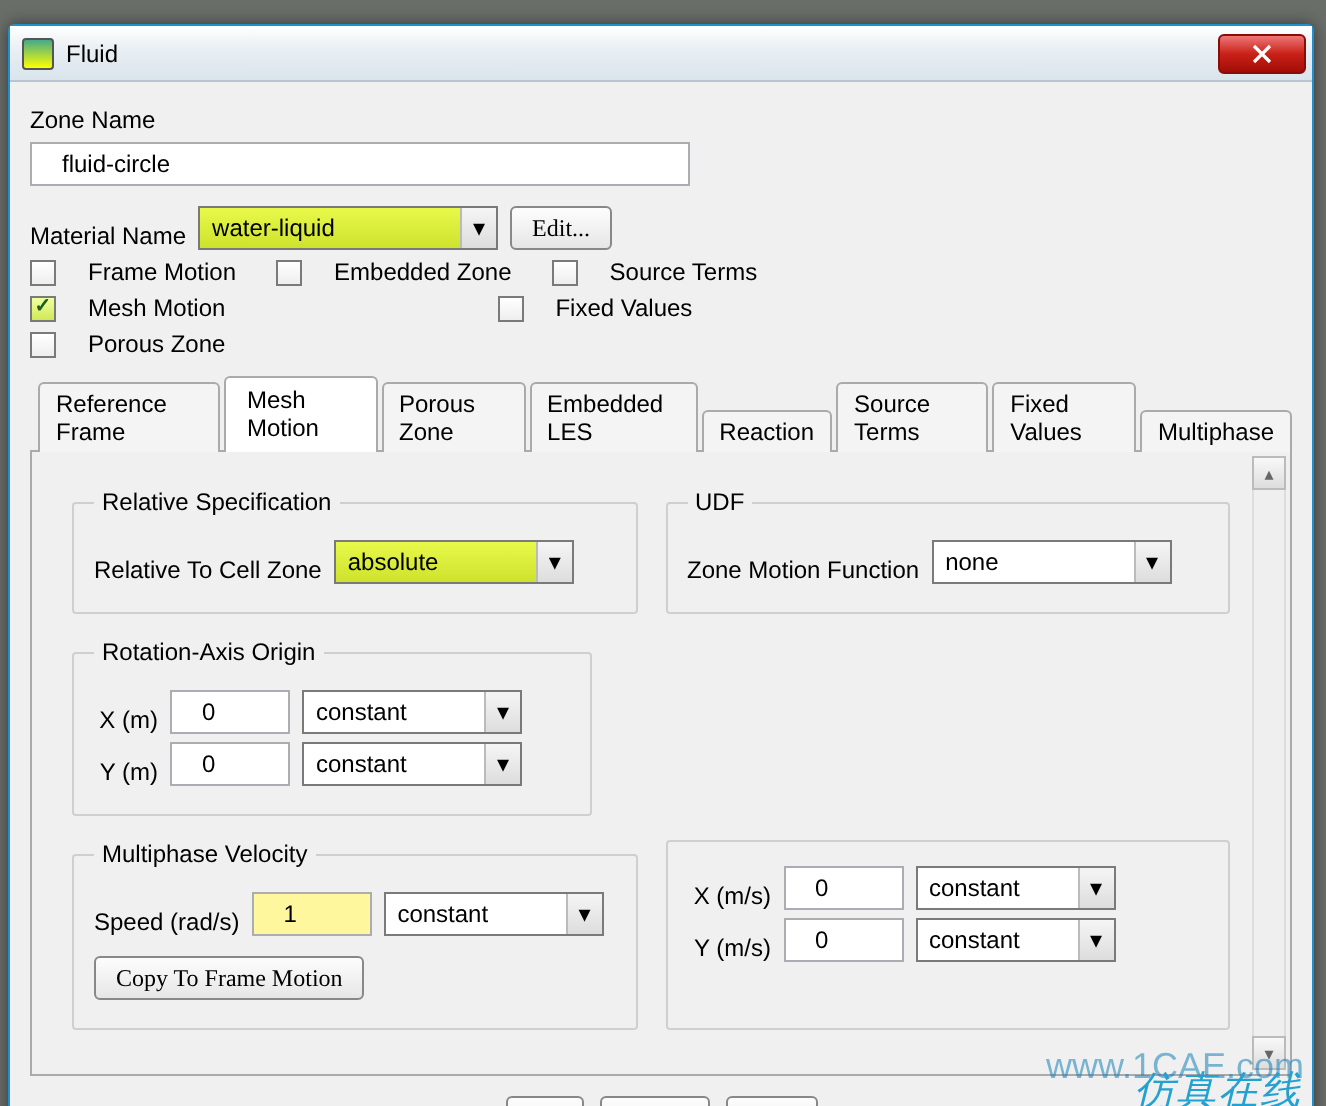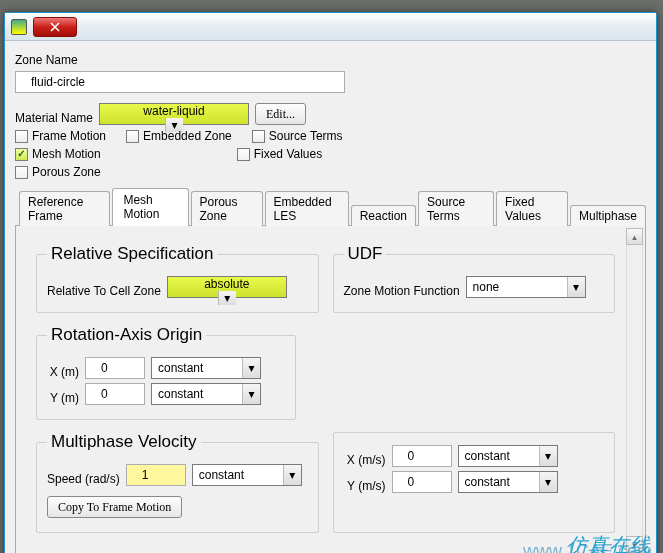--- a/index.html
+++ b/index.html
@@ -23,36 +23,36 @@
   .closebtn svg { width:10px; height:10px; }
   .body { padding:8px 10px 12px 10px; }
   .row { display:flex; align-items:flex-end; margin:4px 0; gap:6px; flex-wrap:wrap; }
   .label { color:#000; }
   input[type=text] { border:1px solid #abadb3; background:#fff; padding:2px 15px; font-family:inherit; font-size:12px; height:22px; }
   .dd { display:inline-flex; }
   .dd.lightyellow input, .dd.lightyellow .fake { background:#fff79e; }
   .fake-dd { display:flex; align-items:center; border:1px solid #7a7a7a; height:22px; background:#fff; }
   .fake-dd .txt { flex:1; padding:0 6px; }
   .fake-dd .arrow { width:18px; height:100%; display:flex; align-items:center; justify-content:center; background:linear-gradient(#f5f5f5,#ddd); border-left:1px solid #bbb;}
-  .yellow .fake-dd { background:linear-gradient(#e9f94a,#cde22d);flex-direction:column; }
+  .yellow .fake-dd { background:linear-gradient(#e9f94a,#cde22d); }
   button.win {
     border:1px solid #888; background:linear-gradient(#fdfdfd,#e6e6e6);
     border-radius:3px; padding:2px 10px; font-family:Liberation Serif, serif; font-size:12px; height:22px; cursor:pointer;
   }
-  .checkbox { display:flex; align-items:center; gap:4px; }
+  .checkbox { display:flex; align-items:center; gap:16px; }
   .checkbox .box {
     width:13px; height:13px; border:1px solid #7a7a7a; background:linear-gradient(#fff,#eee);
     display:flex; align-items:center; justify-content:center; font-size:10px; line-height:1;
   }
   .checkbox .box.checked { background:linear-gradient(#f0ffa0,#d1e855); }
   .checkbox .box.checked::after { content:"✓"; color:#1c5e1c; font-weight:bold; }
   fieldset.grp {
     border:1px solid #cfcfcf; border-radius:2px; margin:6px 0; padding:8px 10px 10px;
   }
-  fieldset.grp legend { padding:0 4px; color:#000; font-size:17px; }
+  fieldset.grp legend { padding:0 4px; color:#000; font-size:12px; }
   .tabs { display:flex; align-items:flex-end; gap:2px; margin-top:8px; border-bottom:1px solid #aaa; padding-left:4px; }
   .tab {
     border:1px solid #aaa; border-bottom:none; padding:3px 8px 3px; background:#f4f4f4; 
     border-radius:3px 3px 0 0; cursor:pointer; position:relative; top:1px;
   }
   .tab.active { background:#fff; padding:4px 10px 5px; z-index:2; }
   .tabpanel { border:1px solid #aaa; border-top:none; background:#f0f0f0; padding:12px 30px 16px 20px; position:relative; }
   .scrollbar { position:absolute; right:2px; top:2px; bottom:2px; width:17px; display:flex; flex-direction:column; }
   .scrollbar .btn { height:17px; background:linear-gradient(#f8f8f8,#ddd); border:1px solid #bbb; display:flex; align-items:center; justify-content:center; font-size:9px; color:#666; }
   .scrollbar .track { flex:1; background:#efefef; border-left:1px solid #ddd; border-right:1px solid #ddd;}
@@ -69,20 +69,21 @@
   }
   .outer { position:relative; width:663px; height:553px; }
 </style>
 </head>
 <body>
 
 <div class="outer">
 <div class="window">
   <div class="titlebar">
     <div class="appicon"></div>
+    <div class="title">Fluid</div>
     <div class="closebtn">
       <svg viewBox="0 0 10 10">
             <path d="M1 1 L9 9 M9 1 L1 9" stroke="#fff" stroke-width="1.6"></path>
           </svg>
     </div>
   </div>
   <div class="body">
     <div class="row">
       <span class="label">Zone Name</span>
     </div>

